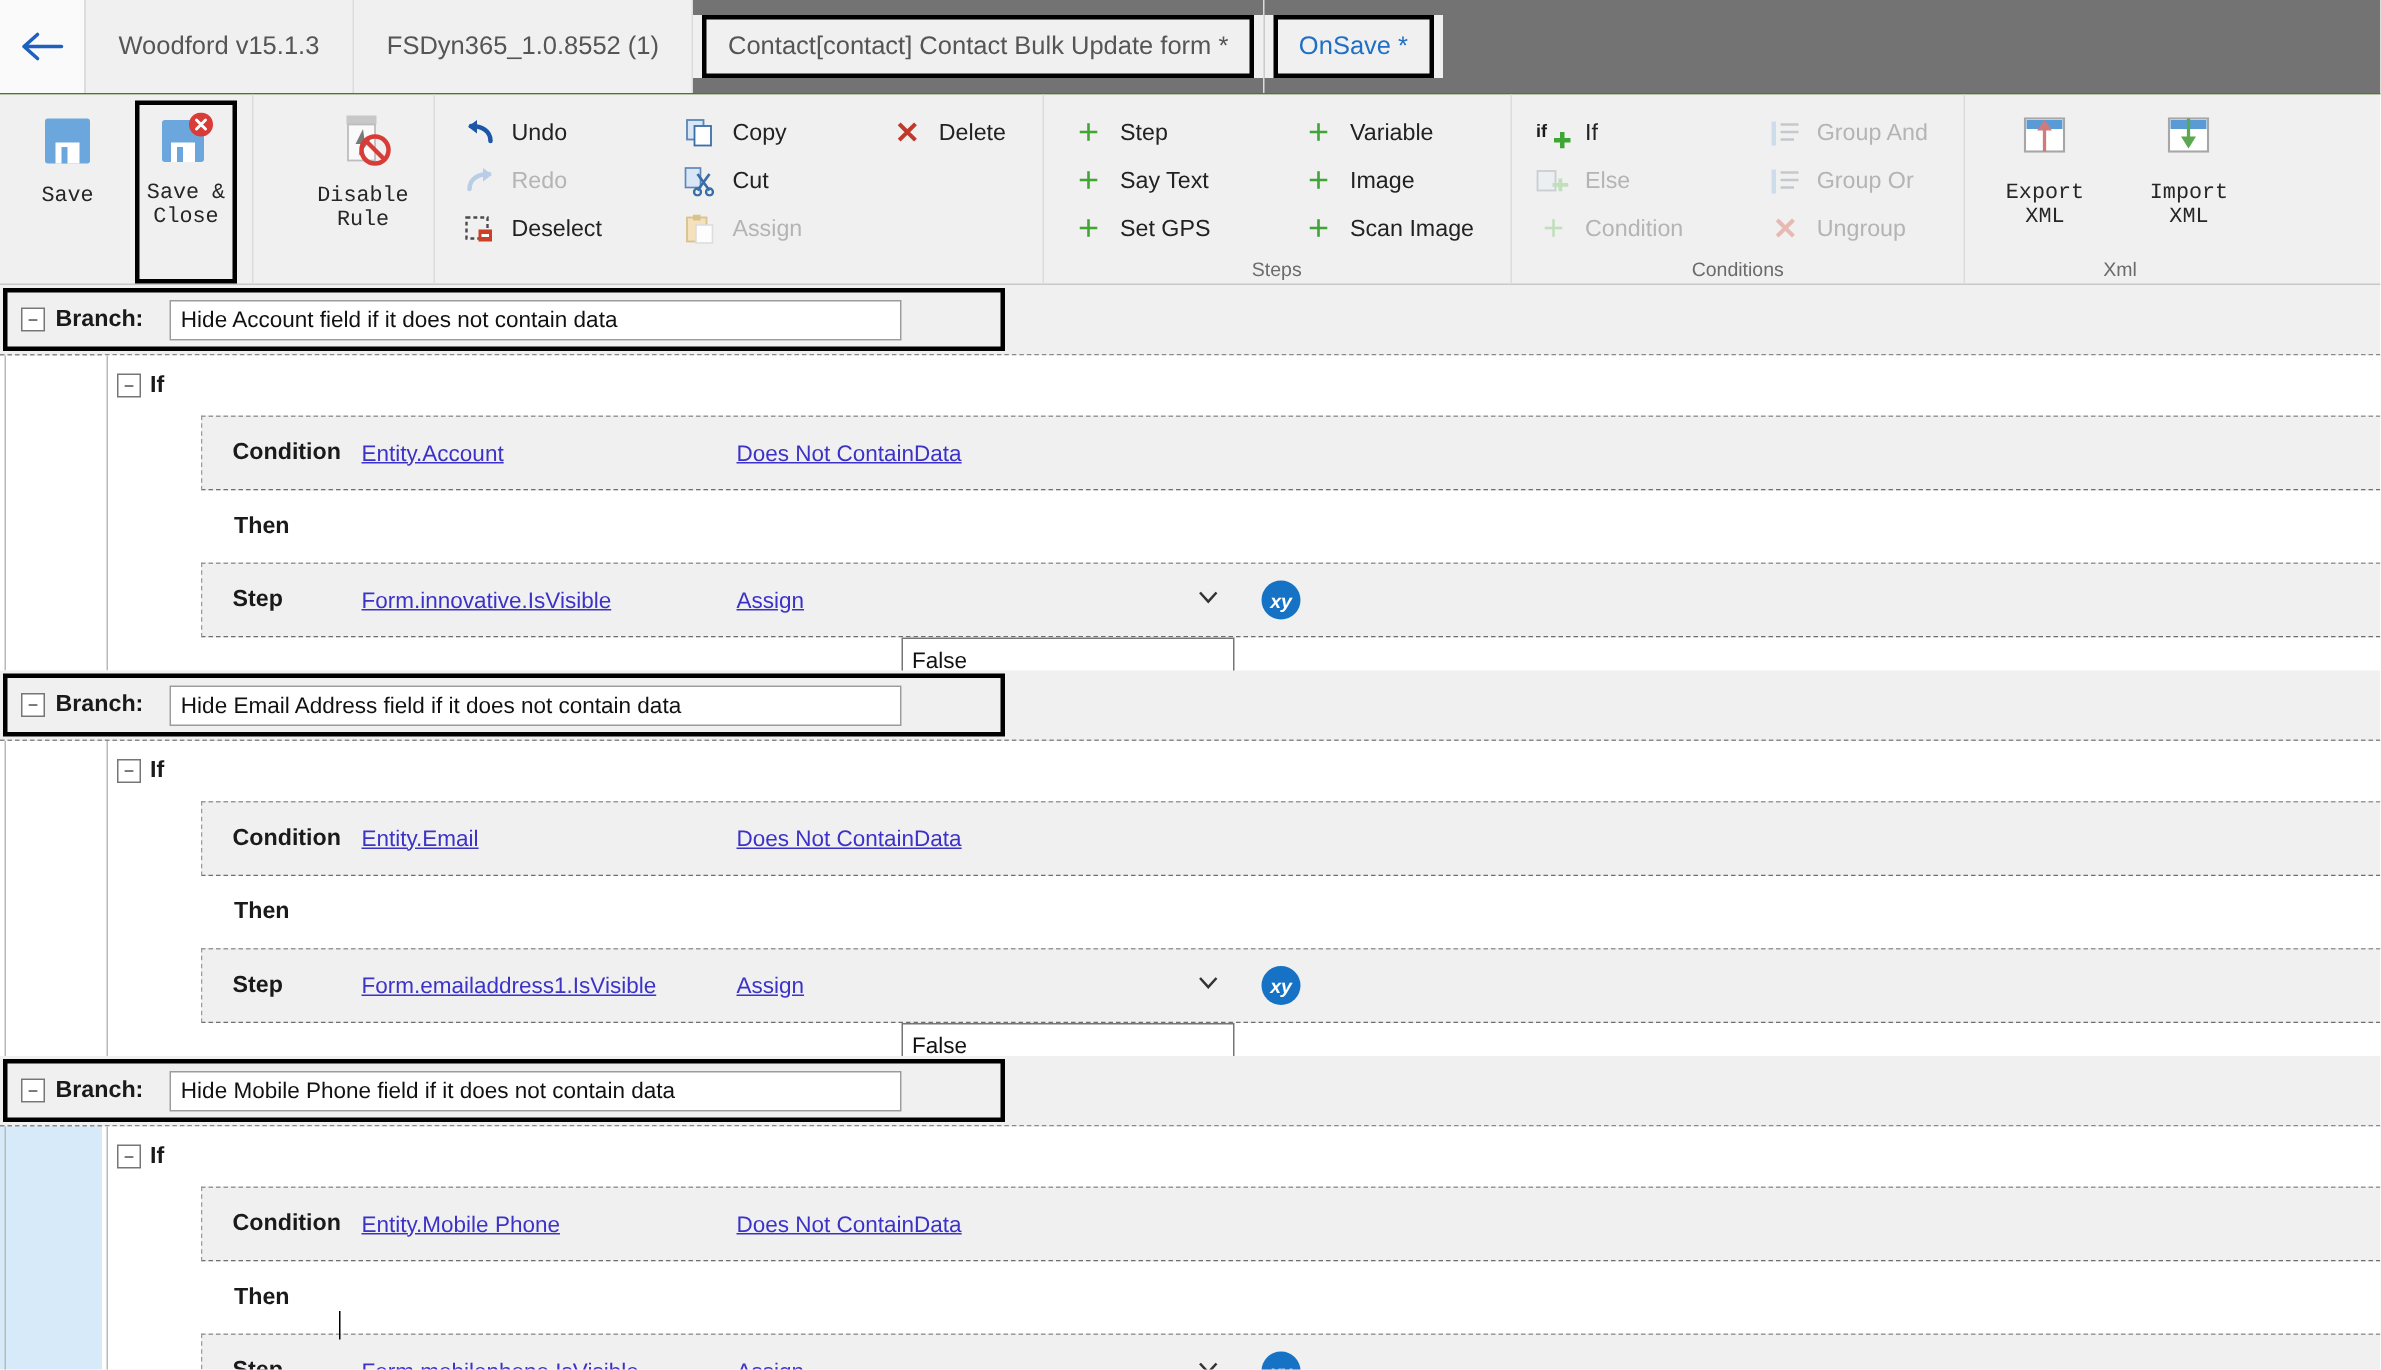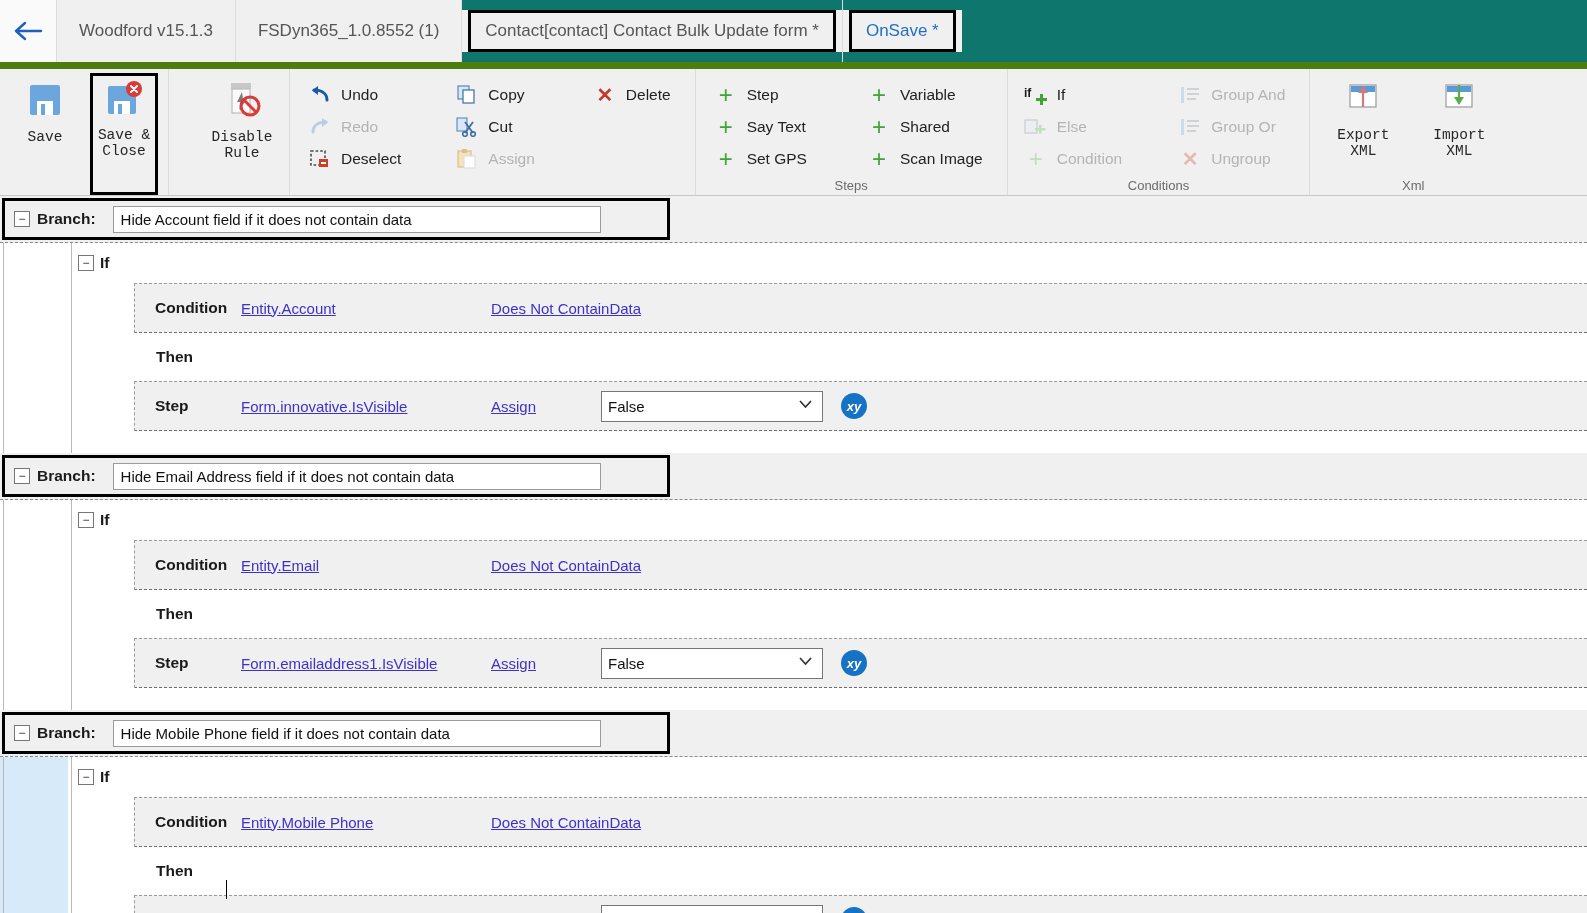--- a/index.html
+++ b/index.html
@@ -4,21 +4,21 @@
 <style>
   html,body{margin:0;padding:0;}
   body{
     width:1587px;height:913px;overflow:hidden;
     background:#ffffff;
     font-family:"Liberation Sans", sans-serif;
     font-size:15px;color:#1a1a1a;
     -webkit-font-smoothing:antialiased;
   }
   
-  .titlebar{position:relative;height:62px;background:#0f766e;border-bottom:7px solid #4d7c0f;display:flex;align-items:stretch;}
+  .titlebar{position:relative;height:62px;background:#737373;border-bottom:1px solid #4d7c0f;display:flex;align-items:stretch;}
   .backbtn{width:56px;display:flex;align-items:center;justify-content:center;background:#fafafa;border-right:1px solid #dcdcdc;cursor:pointer;}
   .backbtn svg{display:block;}
   .tab{display:flex;align-items:center;padding:0 22px;border-right:1px solid #dcdcdc;color:#555;font-size:17px;white-space:nowrap;cursor:pointer;background:#f0f0f0;}
   .tab.boxed{border:none;padding:0;margin:auto 0;display:flex;align-items:center;}
   .tab-box{border:3px solid #000;padding:5px 14px;display:flex;align-items:center;height:26px;margin:0 6px;background:#f0f0f0;}
   .tab-sep{width:1px;background:#dcdcdc;}
   .onsave{color:#1f6fc4;}
 
   
   .ribbon{position:relative;height:126px;background:#f0f0f0;border-bottom:1px solid #c8c8c8;display:flex;align-items:stretch;}
@@ -68,21 +68,21 @@
   .innerline{position:absolute;left:3px;top:0;bottom:0;width:1px;background:#b9b9b9;}
 
   .row{display:flex;align-items:center;height:48px;background:#f0f0f0;border-top:1px dashed #9a9a9a;border-bottom:1px dashed #6e6e6e;border-left:1px dashed #9a9a9a;margin-left:66px;position:relative;}
   .rowlabel{font-weight:700;font-size:15.5px;width:86px;margin-left:20px;flex:none;}
   .lnk{color:#3c32c8;text-decoration:underline;font-size:15px;cursor:pointer;white-space:nowrap;}
   .c1{width:250px;flex:none;}
   .c2{width:110px;flex:none;}
   .thenline{height:48px;display:flex;align-items:center;padding-left:88px;}
   .thentxt{font-weight:700;font-size:15.5px;}
   .sel-wrap{position:relative;width:222px;height:31px;flex:none;}
-  select.val{width:222px;height:31px;border:1px solid #767676;background:#fff;font-family:"Liberation Sans",sans-serif;font-size:15px;color:#111;padding:0 6px;-webkit-appearance:none;appearance:none;outline:none;cursor:pointer;}
+  select.val{width:222px;height:31px;border:1px solid #767676;background:#fff;font-family:"Liberation Sans",sans-serif;font-size:15px;color:#111;padding:0 6px;-webkit-appearance:none;appearance:none;outline:none;cursor:pointer;margin-top:40px;}
   .chev{position:absolute;right:11px;top:9px;pointer-events:none;}
   .xybtn{width:26px;height:26px;border-radius:50%;background:#1672c4;color:#fff;font-size:13px;font-weight:700;font-style:italic;display:flex;align-items:center;justify-content:center;margin-left:18px;flex:none;cursor:pointer;}
   .spacer{height:22px;}
 </style>
 </head>
 <body>
 
 <div class="titlebar">
   <div class="backbtn">
     <span>
@@ -252,21 +252,21 @@
       <div class="srow">
         <span class="ic">
             <span class="plus">+</span>
           </span>
         <span class="lb">Variable</span>
       </div>
       <div class="srow">
         <span class="ic">
             <span class="plus">+</span>
           </span>
-        <span class="lb">Shared</span>
+        <span class="lb">Image</span>
       </div>
       <div class="srow">
         <span class="ic">
             <span class="plus">+</span>
           </span>
         <span class="lb">Scan Image</span>
       </div>
     </div>
     <div class="glabel">Steps</div>
   </div>

